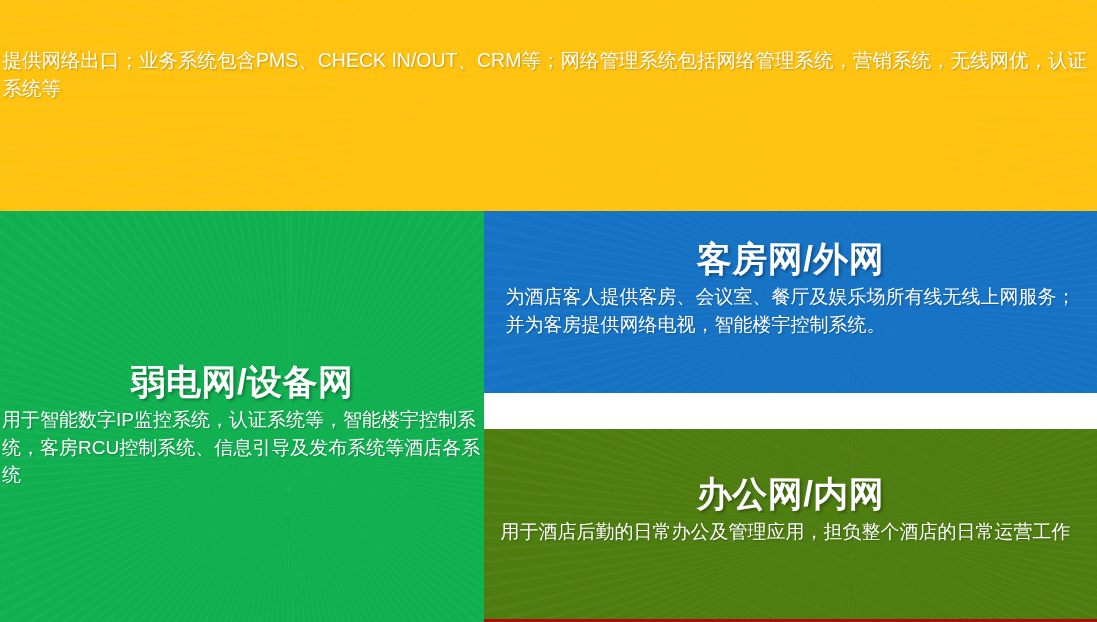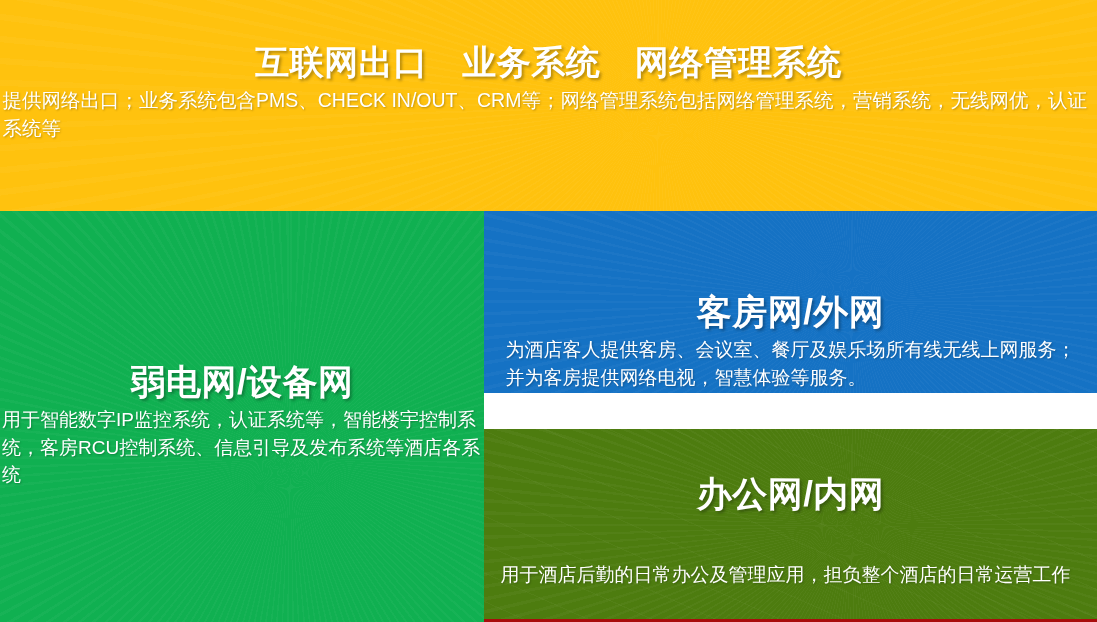--- a/index.html
+++ b/index.html
@@ -61,21 +61,21 @@
     width: 484px; height: 494px;
     background: #10B051;
     justify-content: flex-start;
     padding-top: 150px;
   }
   #panel-right-top {
     left: 484px; top: 211px;
     width: 613px; height: 182px;
     background: #1572C4;
     justify-content: flex-start;
-    padding-top: 80px;
+    padding-top: 27px;
   }
   #panel-right-bottom {
     left: 484px; top: 429px;
     width: 613px; height: 193px;
     background: #4d7c0f;
     justify-content: flex-start;
     padding-top: 44px;
   }
   #panel-right-bottom::after {
     
@@ -133,41 +133,39 @@
     padding-top: 4px;
     font-size: 19px;
   }
   #panel-right-top .panel-body {
     width: 570px;
     padding-top: 4px;
   }
   #panel-right-bottom .panel-body {
     width: 580px;
     padding-top: 4px;
-    margin-top: 43px;
   }
 </style>
 </head>
 <body>
 
 <div class="slide">
 
   <section class="panel" id="panel-top">
-    <h1 class="panel-title">互联网出口　业务系统　网络管理系统</h1>
     <p class="panel-body">提供网络出口；业务系统包含PMS、CHECK IN/OUT、CRM等；网络管理系统包括网络管理系统，营销系统，无线网优，认证系统等</p>
   </section>
 
   <section class="panel" id="panel-left">
     <h1 class="panel-title">弱电网/设备网</h1>
     <p class="panel-body">用于智能数字IP监控系统，认证系统等，智能楼宇控制系统，客房RCU控制系统、信息引导及发布系统等酒店各系统</p>
   </section>
 
   <section class="panel" id="panel-right-top">
     <h1 class="panel-title">客房网/外网</h1>
-    <p class="panel-body">为酒店客人提供客房、会议室、餐厅及娱乐场所有线无线上网服务；并为客房提供网络电视，智慧体验等服务。</p>
+    <p class="panel-body">为酒店客人提供客房、会议室、餐厅及娱乐场所有线无线上网服务；并为客房提供网络电视，智能楼宇控制系统。</p>
   </section>
 
   <section class="panel" id="panel-right-bottom">
     <h1 class="panel-title">办公网/内网</h1>
     <p class="panel-body">用于酒店后勤的日常办公及管理应用，担负整个酒店的日常运营工作</p>
   </section>
 
   <div class="bottom-rule"></div>
 
 </div>

